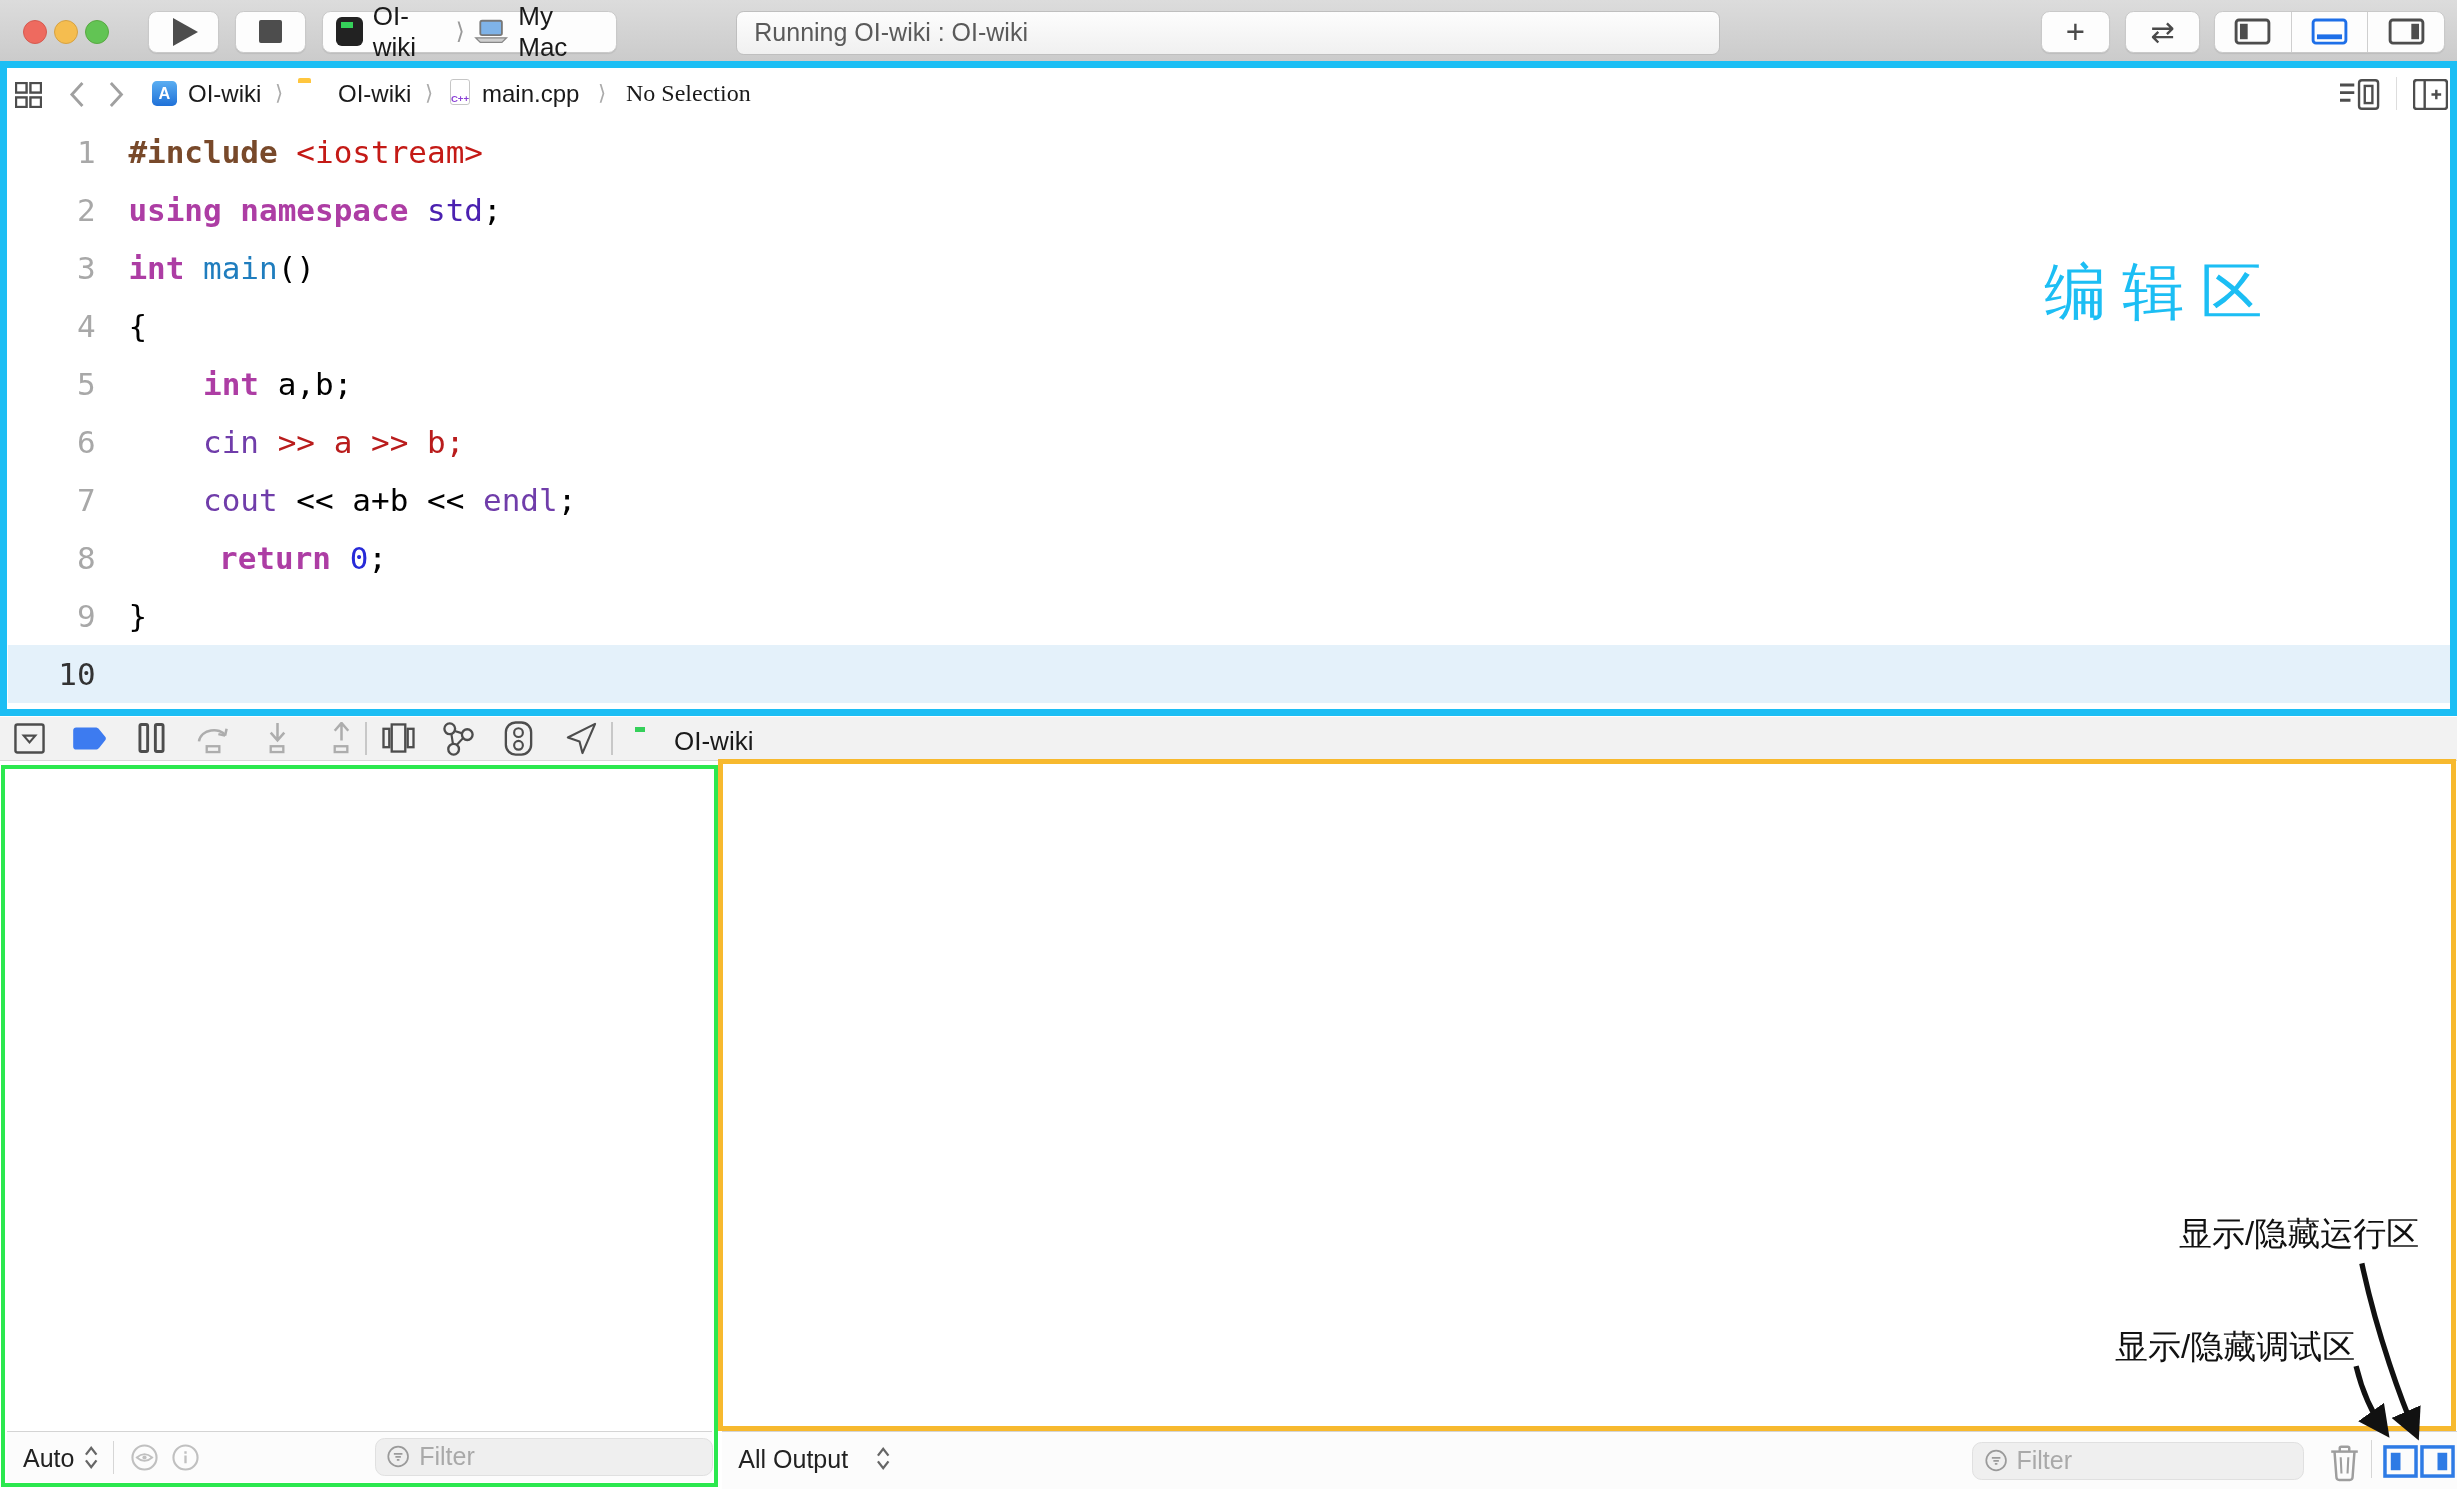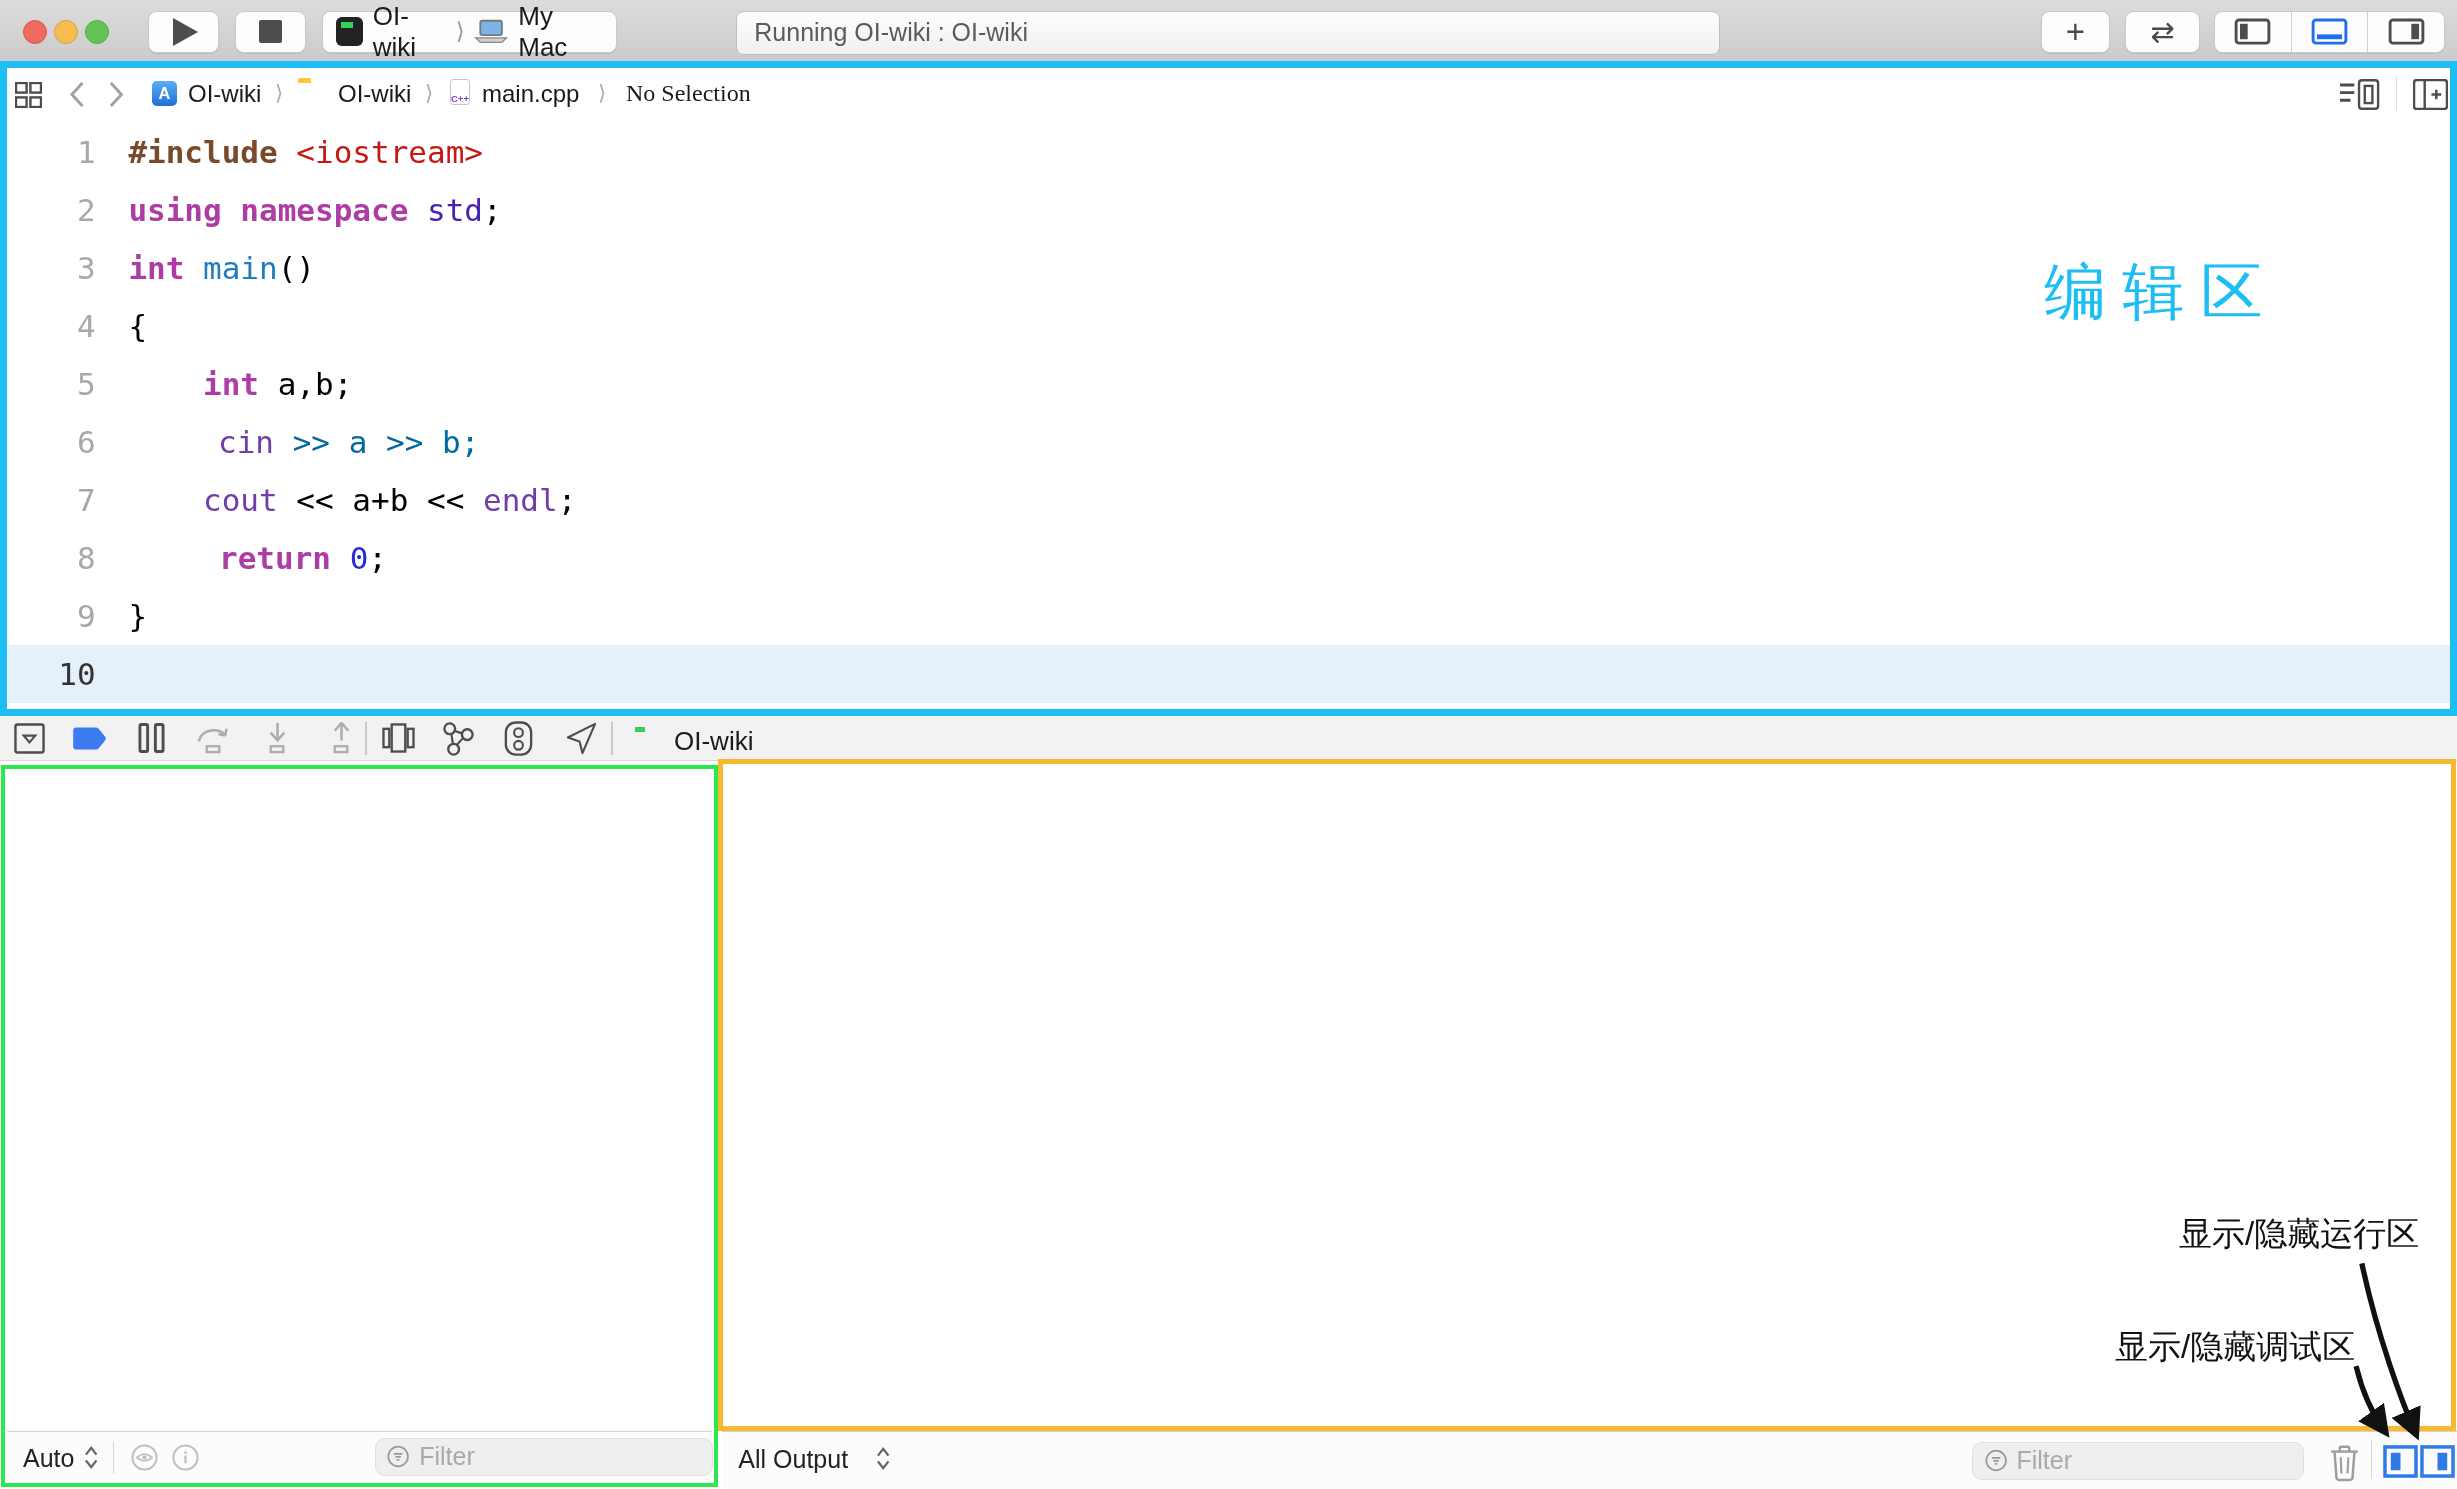--- a/index.html
+++ b/index.html
@@ -192,21 +192,21 @@
       <div class="code-row">
         <div class="gutter">4</div>
         <div class="src"><span style="color: rgb(0, 0, 0);">{</span></div>
       </div>
       <div class="code-row">
         <div class="gutter">5</div>
         <div class="src"><span style="color: rgb(0, 0, 0);">    </span><span class="tok-b" style="color: rgb(173, 61, 164);">int</span><span style="color: rgb(0, 0, 0);"> a,b;</span></div>
       </div>
       <div class="code-row">
         <div class="gutter">6</div>
-        <div class="src"><span style="color: rgb(0, 0, 0);">    </span><span style="color: rgb(112, 61, 170); margin-left: 15px;">cin</span><span style="color: #0369a1;"> &gt;&gt; a &gt;&gt; b;</span></div>
+        <div class="src"><span style="color: rgb(0, 0, 0);">    </span><span style="color: rgb(112, 61, 170);">cin</span><span style="color: #b91c1c;"> &gt;&gt; a &gt;&gt; b;</span></div>
       </div>
       <div class="code-row">
         <div class="gutter">7</div>
         <div class="src"><span style="color: rgb(0, 0, 0);">    </span><span style="color: rgb(112, 61, 170);">cout</span><span style="color: rgb(0, 0, 0);"> &lt;&lt; a+b &lt;&lt; </span><span style="color: rgb(112, 61, 170);">endl</span><span style="color: rgb(0, 0, 0);">;</span></div>
       </div>
       <div class="code-row">
         <div class="gutter">8</div>
         <div class="src"><span style="color: rgb(0, 0, 0);">    </span><span class="tok-b" style="color: rgb(173, 61, 164); margin-left: 16px;">return</span><span style="color: rgb(0, 0, 0);"> </span><span style="color: rgb(39, 42, 216);">0</span><span style="color: rgb(0, 0, 0);">;</span></div>
       </div>
       <div class="code-row">

